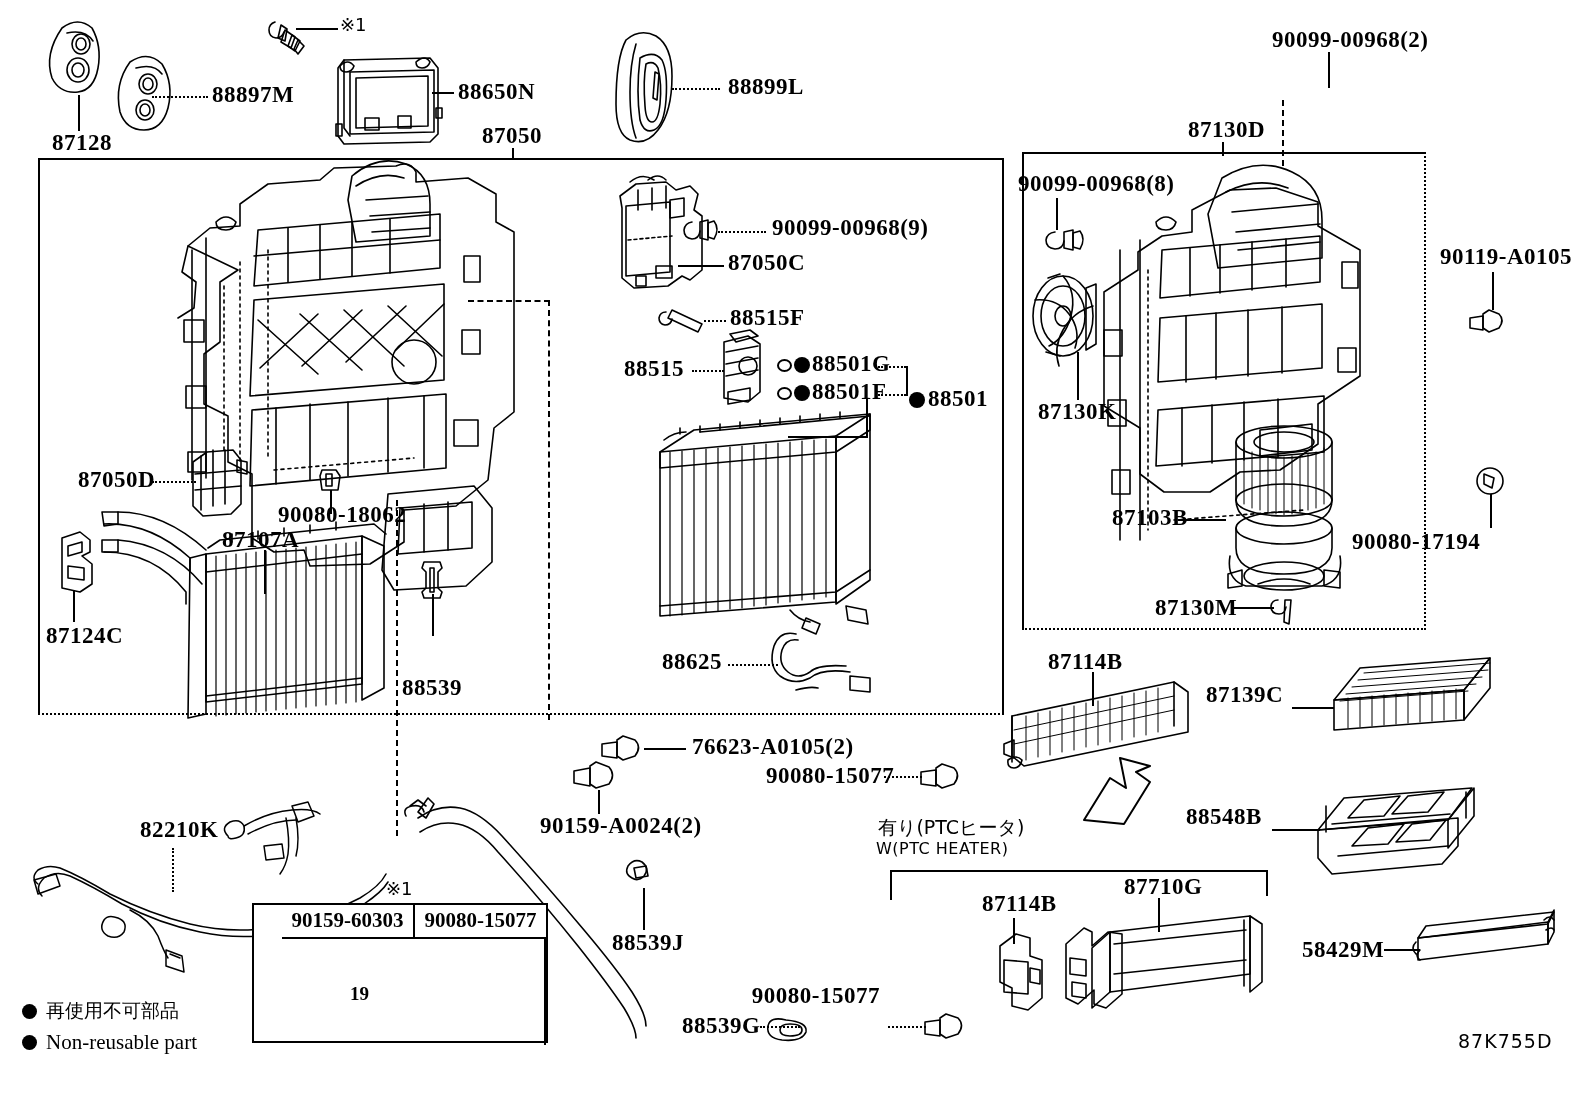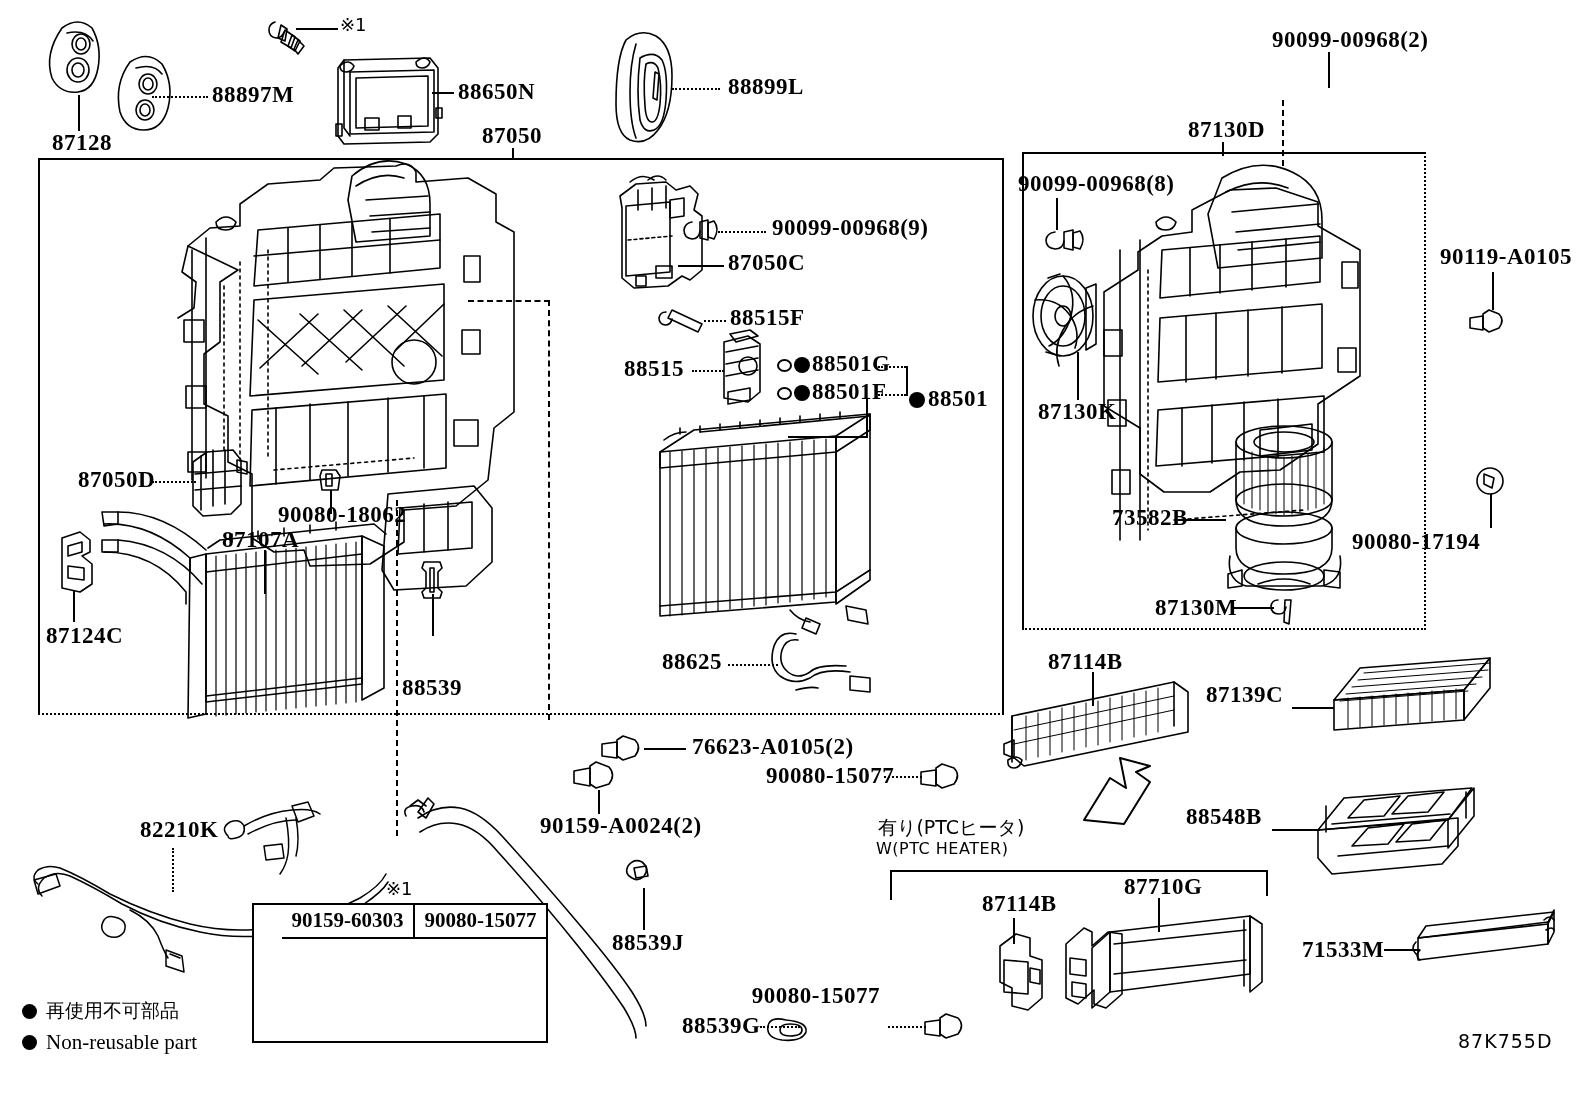--- a/index.html
+++ b/index.html
@@ -583,51 +583,54 @@
   <div class="lbl" style="left:1440px;top:245px;">90119-A0105</div>
   <div class="lbl" style="left:730px;top:306px;">88515F</div>
   <div class="lbl" style="left:624px;top:357px;">88515</div>
   <div class="lbl" style="left:812px;top:352px;">88501G</div>
   <div class="lbl" style="left:812px;top:380px;">88501F</div>
   <div class="lbl" style="left:928px;top:387px;">88501</div>
   <div class="lbl" style="left:1038px;top:400px;">87130K</div>
   <div class="lbl" style="left:78px;top:468px;">87050D</div>
   <div class="lbl" style="left:278px;top:503px;">90080-18062</div>
   <div class="lbl" style="left:222px;top:528px;">87107A</div>
-  <div class="lbl" style="left:1112px;top:506px;">73582B</div>
+  <div class="lbl" style="left:1112px;top:506px;">87103B</div>
   <div class="lbl" style="left:1352px;top:530px;">90080-17194</div>
   <div class="lbl" style="left:46px;top:624px;">87124C</div>
   <div class="lbl" style="left:402px;top:636px;margin-top:40px;">88539</div>
   <div class="lbl" style="left:1155px;top:596px;">87130M</div>
   <div class="lbl" style="left:662px;top:650px;">88625</div>
   <div class="lbl" style="left:1048px;top:650px;">87114B</div>
   <div class="lbl" style="left:1206px;top:683px;">87139C</div>
   <div class="lbl" style="left:692px;top:735px;">76623-A0105(2)</div>
   <div class="lbl" style="left:766px;top:764px;">90080-15077</div>
   <div class="lbl" style="left:540px;top:814px;">90159-A0024(2)</div>
   <div class="lbl" style="left:1186px;top:805px;">88548B</div>
   <div class="lbl jp" style="left:878px;top:818px;">有り(PTCヒータ)</div>
   <div class="lbl" style="left:876px;top:841px;font-size:16px;font-family:'DejaVu Sans',sans-serif;font-weight:400;">W(PTC HEATER)</div>
   <div class="lbl" style="left:140px;top:818px;">82210K</div>
   <div class="lbl" style="left:982px;top:892px;">87114B</div>
   <div class="lbl" style="left:1124px;top:875px;">87710G</div>
-  <div class="lbl" style="left:1302px;top:938px;">71533M</div>
+  <div class="lbl" style="left:1302px;top:938px;">58429M</div>
   <div class="lbl" style="left:612px;top:931px;">88539J</div>
   <div class="lbl" style="left:880px;top:984px;text-align:right;transform:translateX(-100%);">90080-15077</div>
   <div class="lbl" style="left:682px;top:1014px;">88539G</div>
 
   <div class="lbl code" style="left:1458px;top:1032px;">87K755D</div>
 
   <div class="star" style="left:386px;top:878px;">※1</div>
   <div id="fnTable" style="left:252px;top:903px;width:296px;height:140px;padding-left:28px;">
     <div class="hdr">
       <div>90159-60303</div>
       <div>90080-15077</div>
     </div>
     <div class="body">
+      <div class="cell">
+        <div class="dimtxt" style="left:68px;top:44px;">19</div>
+      </div>
     </div>
   </div>
 
   <div class="legend" style="left:22px;top:998px;">
     <div class="row jp">
       <div class="d"></div>
       <span>再使用不可部品</span>
     </div>
     <div class="row en">
       <div class="d"></div>

